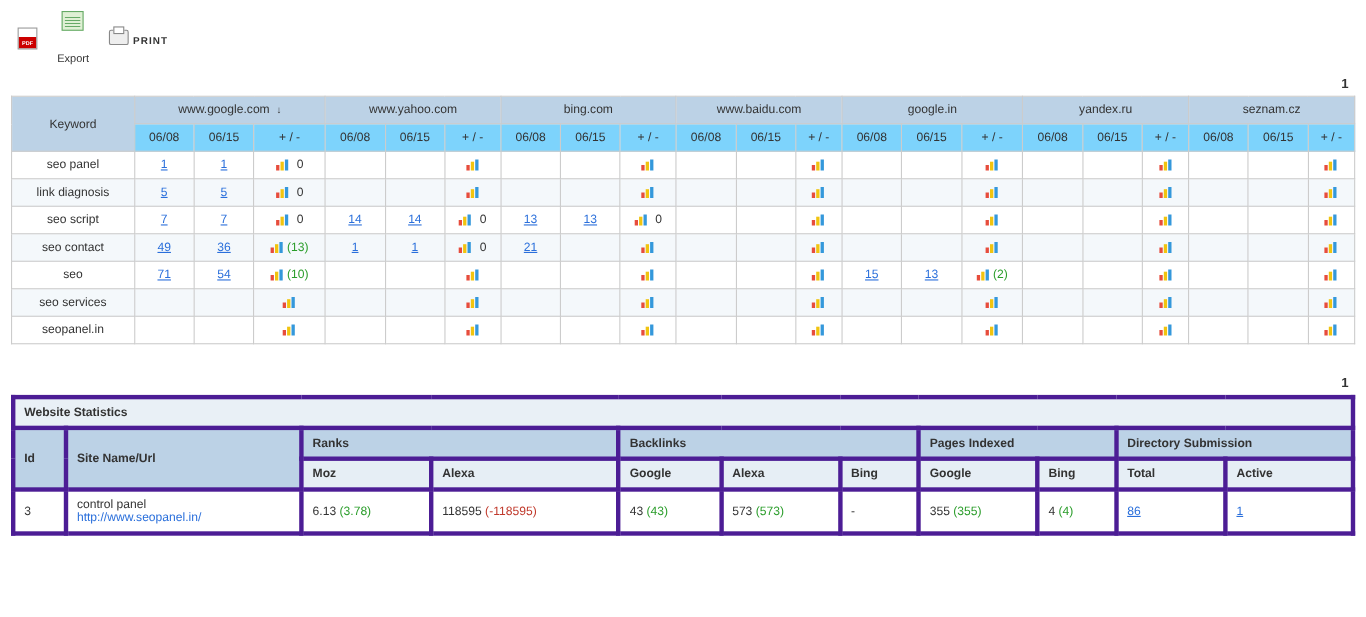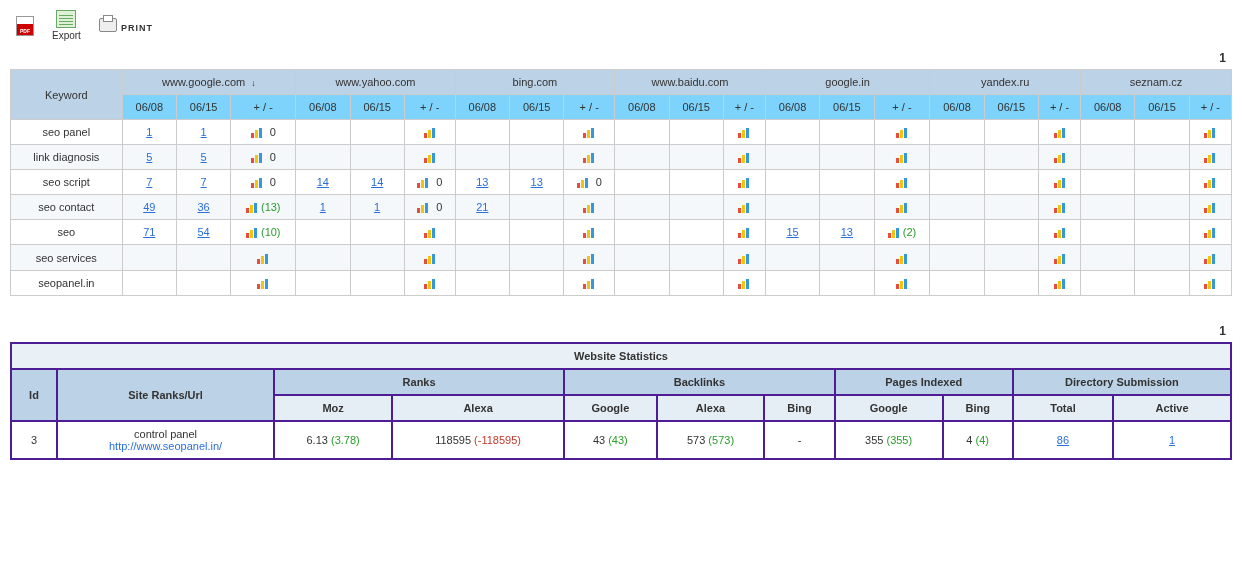--- a/index.html
+++ b/index.html
@@ -1,18 +1,18 @@
 <!DOCTYPE html>
 <html><head>
 <meta charset="utf-8">
 <style>
 *{box-sizing:border-box;margin:0;padding:0}
 body{font-family:Arial,Helvetica,sans-serif;font-size:11px;color:#333;background:#fff;padding:8px 10px}
 .toolbar{display:flex;align-items:center;gap:18px;padding:2px 6px 10px}
-.tool{display:flex;flex-direction:column;align-items:center;gap:2px;cursor:pointer;font-size:10px;color:#333}
+.tool{display:flex;flex-direction:column;align-items:center;gap:20px;cursor:pointer;font-size:10px;color:#333}
 .pdf-ic{width:18px;height:20px;background:linear-gradient(#fff 0 40%,#c00 40% 100%);border:1px solid #999;position:relative}
 .pdf-ic::after{content:"PDF";position:absolute;bottom:1px;left:0;right:0;font-size:5px;color:#fff;font-weight:bold;text-align:center}
 .exp-ic{width:20px;height:18px;background:#dff0d4;border:1px solid #6a6;position:relative}
 .exp-ic::before{content:"";position:absolute;inset:2px;background:repeating-linear-gradient(#dff0d4 0 2px,#6a6 2px 3px)}
 .prt-ic{width:18px;height:14px;background:#eee;border:1px solid #888;border-radius:2px;position:relative;margin-bottom:1px}
 .prt-ic::after{content:"";position:absolute;top:-4px;left:3px;right:3px;height:5px;background:#fff;border:1px solid #888}
 .prt-wrap{display:flex;align-items:flex-end;gap:4px;cursor:pointer}
 .prt-wrap span{font-size:9px;letter-spacing:1px;font-weight:bold}
 .pg{text-align:right;font-size:12px;font-weight:bold;color:#333;padding:0 6px 4px}
 table.main{width:100%;border-collapse:collapse;background:#fff}
@@ -25,21 +25,21 @@
 .bar-ic{display:inline-block;width:12px;height:10px;position:relative;vertical-align:middle}
 .bar-ic i{position:absolute;bottom:0;width:3px}
 .bar-ic i:nth-child(1){left:0;height:5px;background:#e74c3c}
 .bar-ic i:nth-child(2){left:4px;height:8px;background:#f1c40f}
 .bar-ic i:nth-child(3){left:8px;height:10px;background:#3498db}
 .diff{margin-left:4px;color:#333}
 .gdiff{color:#2a9d2a}
 .sort-ar{font-size:9px;margin-left:3px}
 .sect2{margin-top:28px}
 table.stats{width:100%;border-collapse:collapse}
-table.stats th,table.stats td{border:2px solid #4c1d95;padding:6px 8px;font-size:11px;text-align:center}
+table.stats th,table.stats td{border:4px solid #4c1d95;padding:6px 8px;font-size:11px;text-align:left}
 th.ws-title{background:#e9f0f6;font-weight:bold;font-size:12px;padding:8px}
 th.h1{background:#bcd2e6;font-weight:bold}
 th.h2{background:#e6eef5;font-weight:bold}
 td.site{text-align:left}
 .url{color:#2a6fdb;text-decoration:none;cursor:pointer}
 .neg{color:#c0392b}
 </style>
 </head>
 <body>
 
@@ -269,21 +269,21 @@
 
 <div class="sect2">
   <div class="pg"><span>1</span></div>
   <table class="stats">
     <thead>
       <tr>
           <th class="ws-title" colspan="12">Website Statistics</th>
         </tr>
       <tr>
         <th class="h1" rowspan="2">Id</th>
-        <th class="h1" rowspan="2">Site Ranks/Url</th>
+        <th class="h1" rowspan="2">Site Name/Url</th>
         <th class="h1" colspan="2">Ranks</th>
         <th class="h1" colspan="3">Backlinks</th>
         <th class="h1" colspan="2">Pages Indexed</th>
         <th class="h1" colspan="2">Directory Submission</th>
       </tr>
       <tr>
         <th class="h2">Moz</th>
         <th class="h2">Alexa</th>
         <th class="h2">Google</th>
         <th class="h2">Alexa</th>

